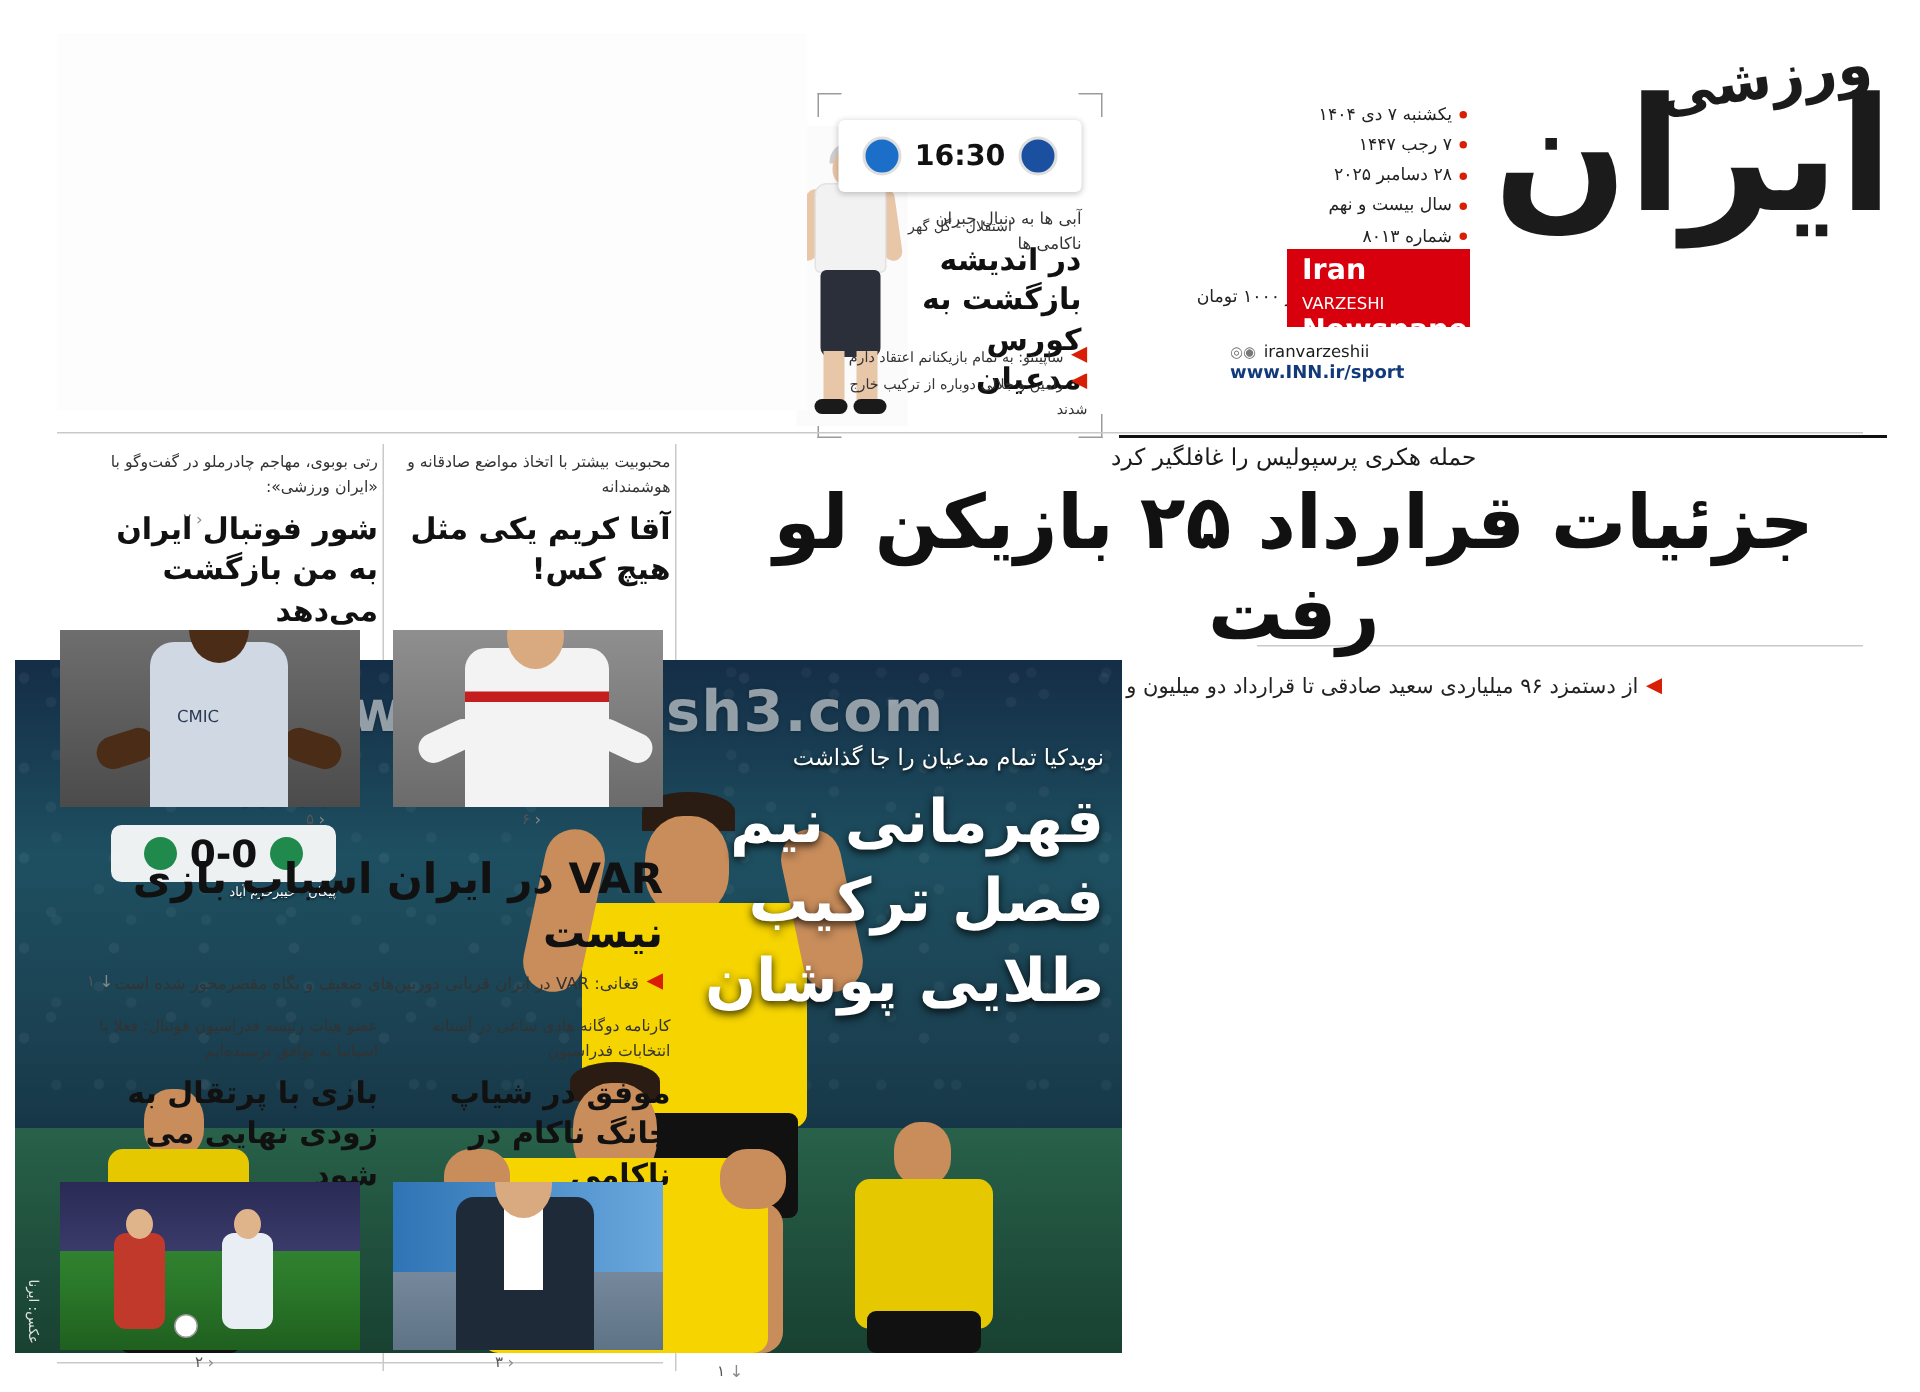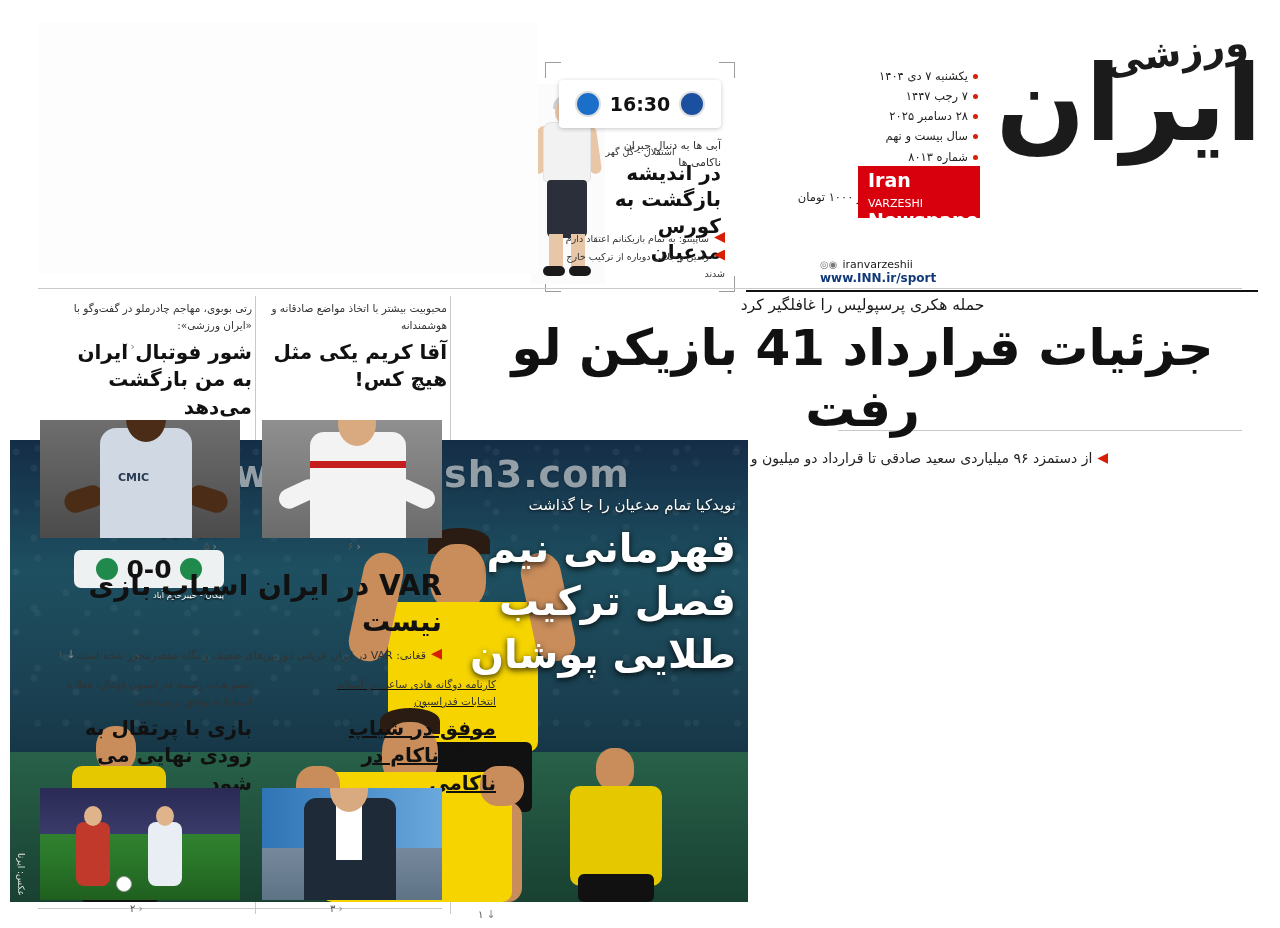--- a/index.html
+++ b/index.html
@@ -86,21 +86,20 @@
   .iran-badge .l1 small { font-size: 11px; font-weight: normal; }
   .iran-badge .l2 { font-size: 19px; font-weight: bold; line-height: 1.05; }
   .social-line {
     position: absolute;
     top: 210px; right: 290px;
     width: 160px;
     direction: ltr;
     font-size: 11px;
     color: #123a7a;
     text-align: left;
-    margin-top: 30px;
   }
   .social-line .handle { color: #1b1b1b; font-size: 11px; }
   .social-line .site { color: #123a7a; font-weight: bold; font-size: 12px; }
   .social-icons {
     display: inline-block;
     margin-right: 5px;
     color: #777;
     font-size: 10px;
   }
   .masthead-rule {
@@ -363,21 +362,21 @@
     overflow: hidden;
     background: #bdbdbd;
   }
 
   
   .ph1 { background: linear-gradient(180deg,#6e6e6e 0%,#4b4b4b 100%); }
   .ph1 .pl-body { position: absolute; left: 60px; bottom: -10px; width: 92px; height: 120px; background: #cfd8e3; border-radius: 16px 16px 0 0; }
   .ph1 .pl-head { position: absolute; left: 86px; bottom: 96px; width: 40px; height: 46px; background: #4a2c17; border-radius: 50%; }
   .ph1 .pl-arm-l { position: absolute; left: 24px; bottom: 28px; width: 40px; height: 22px; background: #4a2c17; border-radius: 12px; transform: rotate(-18deg); }
   .ph1 .pl-arm-r { position: absolute; left: 148px; bottom: 28px; width: 40px; height: 22px; background: #4a2c17; border-radius: 12px; transform: rotate(18deg); }
-  .ph1 .pl-txt { position: absolute; left: 78px; bottom: 54px; color:#2a3b52; font-size: 11px; font-weight: bold; direction: ltr; }
+  .ph1 .pl-txt { position: absolute; left: 78px; bottom: 54px; color:#2a3b52; font-size: 11px; font-weight: normal; direction: ltr; }
 
   
   .ph2 { background: linear-gradient(180deg,#8f8f8f 0%,#6b6b6b 100%); }
   .ph2 .c-body { position: absolute; left: 48px; bottom: -6px; width: 96px; height: 112px; background: #f3f3f3; border-radius: 14px 14px 0 0; }
   .ph2 .c-head { position: absolute; left: 76px; bottom: 92px; width: 38px; height: 44px; background: #d9a97f; border-radius: 50%; }
   .ph2 .c-armL { position: absolute; left: 16px; bottom: 34px; width: 42px; height: 20px; background: #f3f3f3; border-radius: 10px; transform: rotate(-25deg); }
   .ph2 .c-armR { position: absolute; left: 132px; bottom: 34px; width: 42px; height: 20px; background: #f3f3f3; border-radius: 10px; transform: rotate(25deg); }
   .ph2 .c-stripe { position: absolute; left: 48px; bottom: 70px; width: 96px; height: 7px; background: #c41e1e; }
 
   
@@ -482,21 +481,21 @@
   <div class="rule-h" style="top:430px; left:838px; width:404px;"></div>
   <div class="rule-h" style="top:552px; left:38px; width:404px;"></div>
   <div class="rule-h" style="top:662px; left:38px; width:404px;"></div>
   <div class="rule-v" style="top:296px; left:255px; height:244px;"></div>
   <div class="rule-v" style="top:672px; left:255px; height:242px;"></div>
   <div class="rule-v" style="top:296px; left:450px; height:618px;"></div>
   <div class="rule-h" style="top:908px; left:38px; width:404px;"></div>
 
   <div class="main-head-area">
     <div class="mh-kicker">حمله هکری پرسپولیس را غافلگیر کرد</div>
-    <div class="mh-title">جزئیات قرارداد 41 بازیکن لو رفت</div>
+    <div class="mh-title">جزئیات قرارداد ۲۵ بازیکن لو رفت</div>
     <div class="mh-sub">
       <span class="redarrow"></span><span>از دستمزد ۹۶ میلیاردی سعید صادقی تا قرارداد دو میلیون و ۷۰۰ هزار دلاری کارتال</span>
     </div>
   </div>
   <div class="pagenum" style="top:438px; left:452px;">
     <span class="chev">‹</span>
     <span>۶</span>
   </div>
 
   <div class="bigphoto">
@@ -615,21 +614,21 @@
     <div class="pl-red-h"></div>
     <div class="pl-wht"></div>
     <div class="pl-wht-h"></div>
     <div class="ball"></div>
   </div>
   <div class="pagenum" style="top:902px; left:130px;">
     <span class="chev">‹</span>
     <span>۲</span>
   </div>
 
-  <div class="card-title" style="position:absolute; top:676px; right:784px; width:188px;text-decoration:underline;">
+  <div class="card-title" style="position:absolute; top:676px; right:833px; width:188px;">
     <div class="c-kicker">کارنامه دوگانه هادی ساعی در آستانه انتخابات فدراسیون</div>
     <div class="c-head">موفق در شیاپ چانگ ناکام در ناکامی</div>
   </div>
   <div class="photo-box ph4" style="top:788px; left:262px; width:180px; height:112px;">
     <div class="s-bg"></div>
     <div class="s-body"></div>
     <div class="s-shirt"></div>
     <div class="s-head"></div>
 
   </div>

